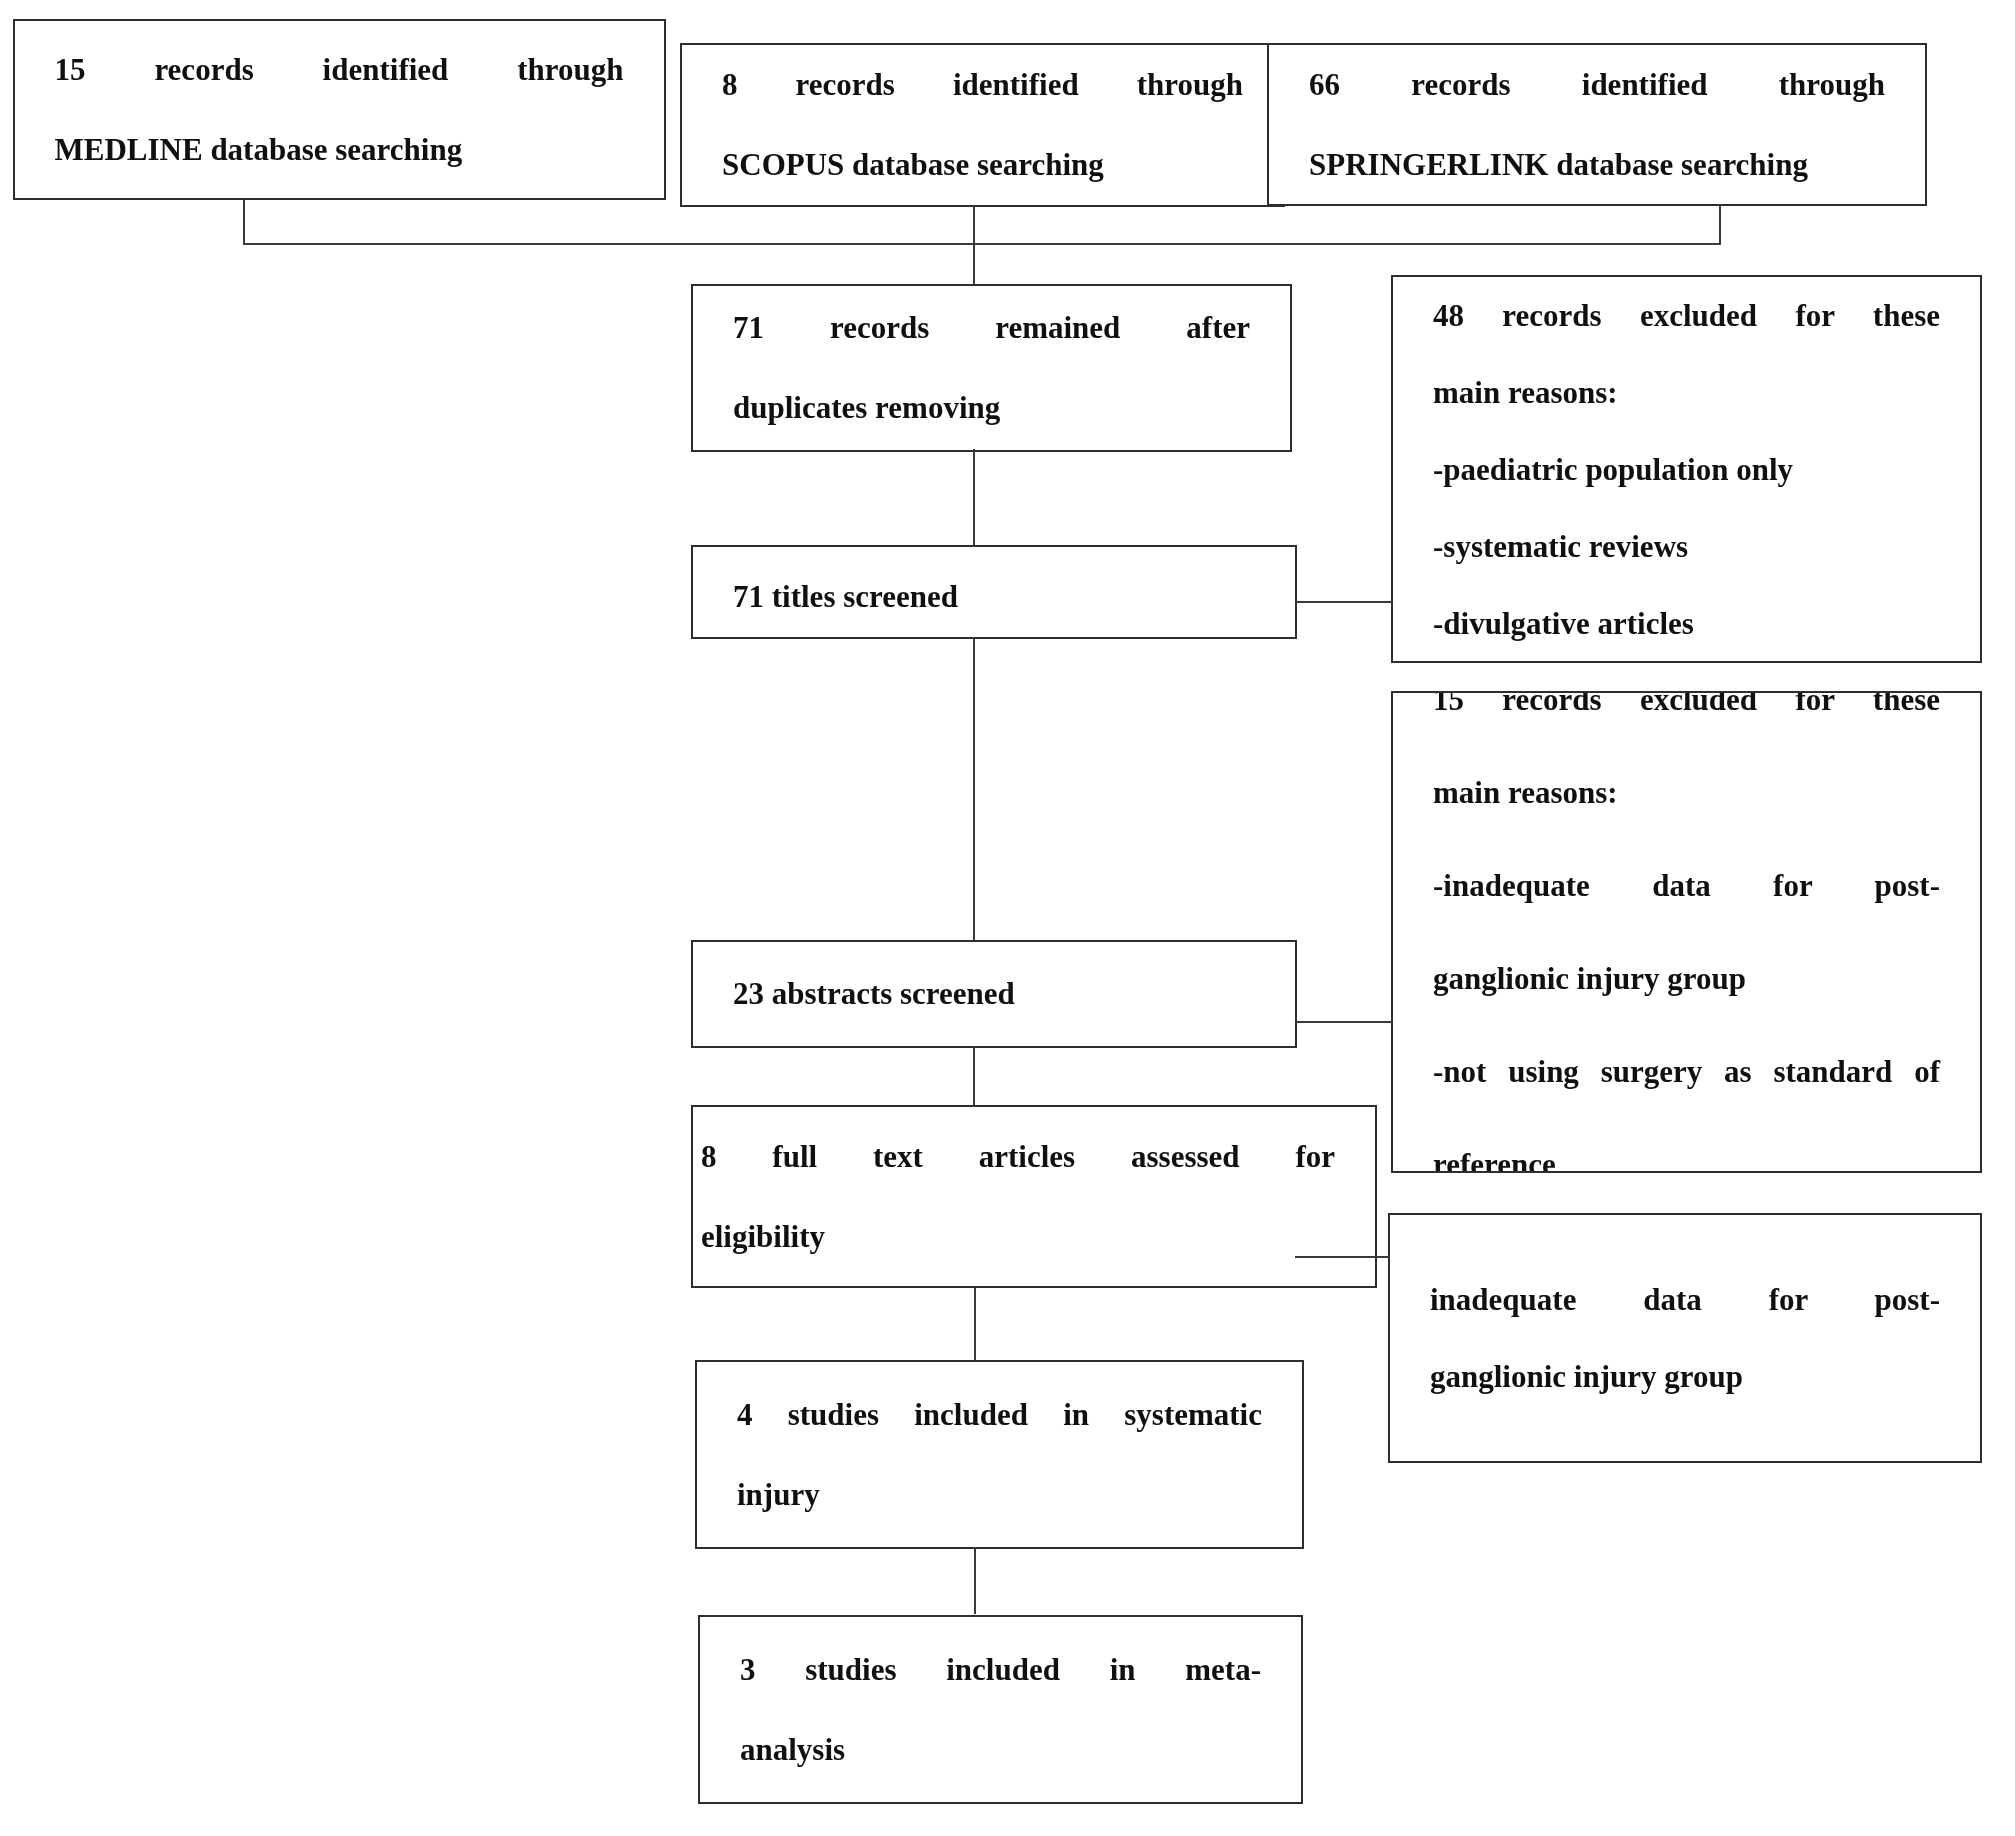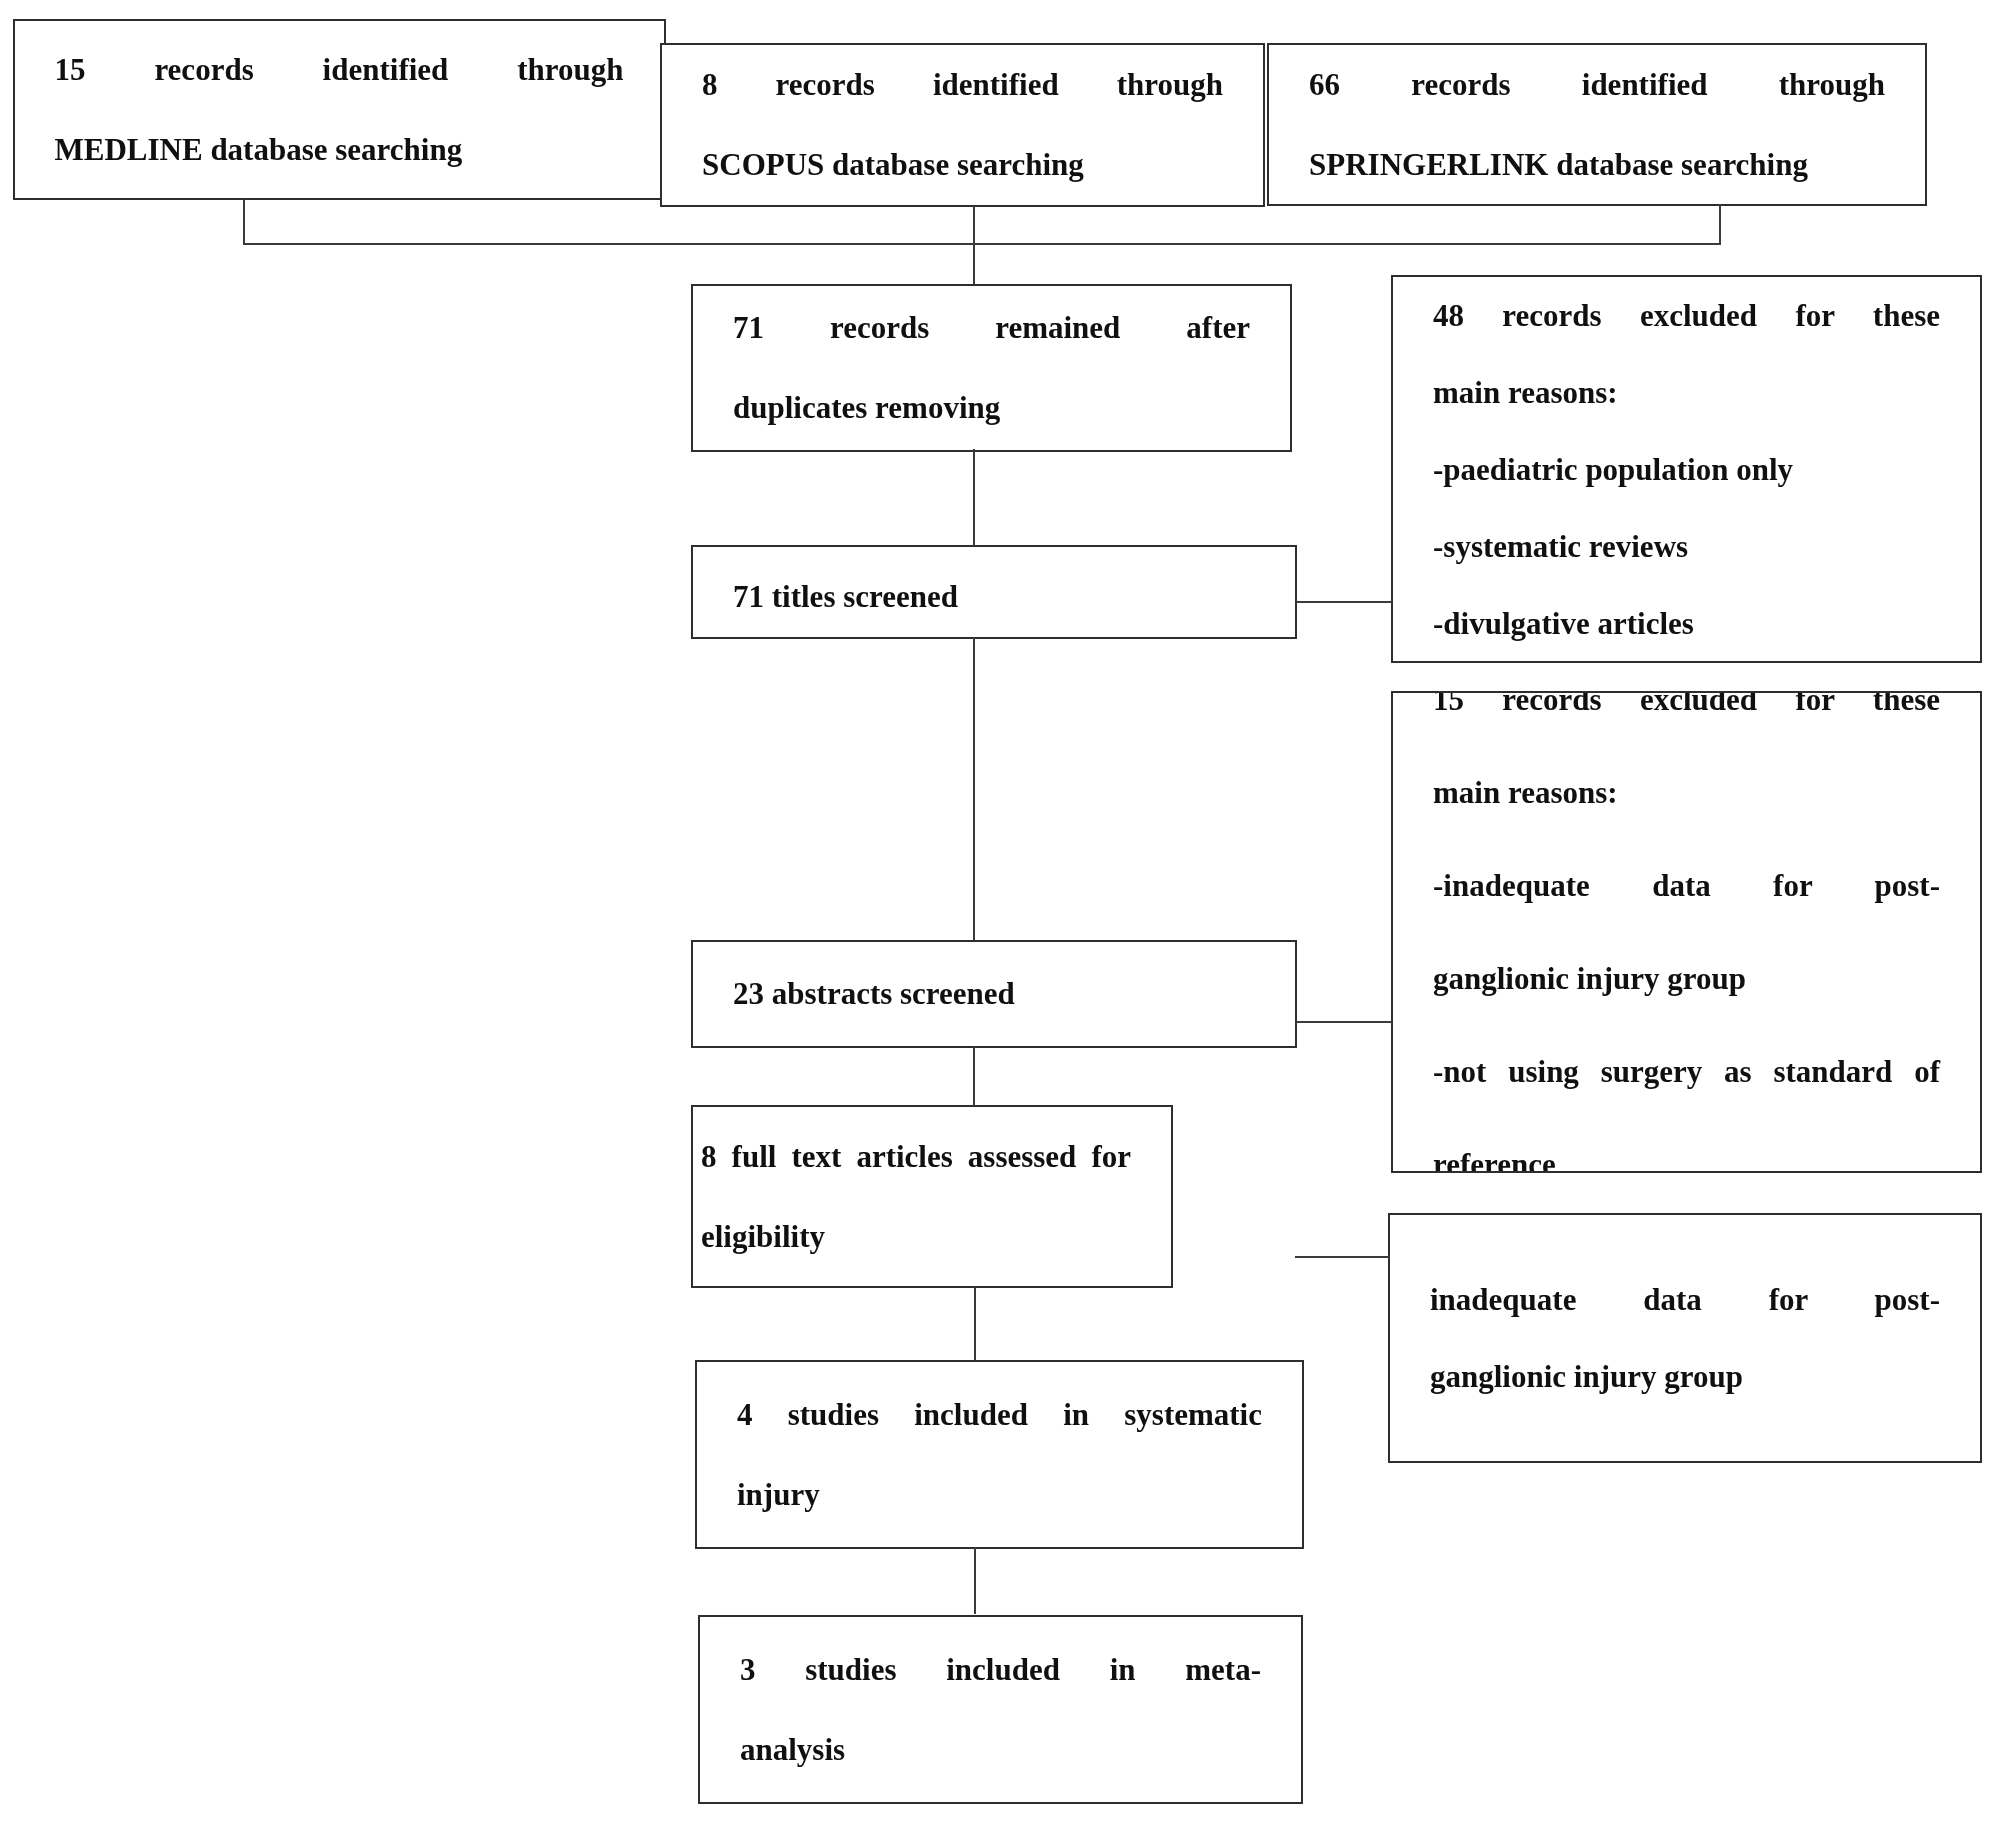--- a/index.html
+++ b/index.html
@@ -41,21 +41,21 @@
 </head>
 <body>
 
 <div id="canvas">
 
   <div class="box" style="left:12.5px;top:19px;width:653px;height:181px;">
     <div class="line j">15 records identified through</div>
     <div class="line">MEDLINE database searching</div>
   </div>
 
-  <div class="box" style="left:660px;top:43px;width:605px;height:164px;">
+  <div class="box" style="left:680px;top:43px;width:605px;height:164px;">
     <div class="line j">8 records identified through</div>
     <div class="line">SCOPUS database searching</div>
   </div>
 
   <div class="box" style="left:1267px;top:43px;width:660px;height:163px;">
     <div class="line j">66 records identified through</div>
     <div class="line">SPRINGERLINK database searching</div>
   </div>
 
   <div class="conn" style="left:243px;top:199px;width:2px;height:46px;"></div>
@@ -96,21 +96,21 @@
   </div>
 
   <div class="box" style="left:691px;top:940px;width:606px;height:108px;">
     <div class="line">23 abstracts screened</div>
   </div>
 
   <div class="conn" style="left:1295px;top:1021px;width:98px;height:2px;"></div>
 
   <div class="conn" style="left:973px;top:1046px;width:2px;height:59px;"></div>
 
-  <div class="box" style="left:691px;top:1105px;width:482px;height:183px;padding-left:8px;">
+  <div class="box" style="left:691px;top:1105px;width:686px;height:183px;padding-left:8px;">
     <div class="line j">8 full text articles assessed for</div>
     <div class="line">eligibility</div>
   </div>
 
   <div class="box small-lh" style="left:1388px;top:1213px;width:594px;height:250px;">
     <div class="line j">inadequate data for post-</div>
     <div class="line">ganglionic injury group</div>
   </div>
 
   <div class="conn" style="left:1295px;top:1256px;width:95px;height:2px;"></div>

